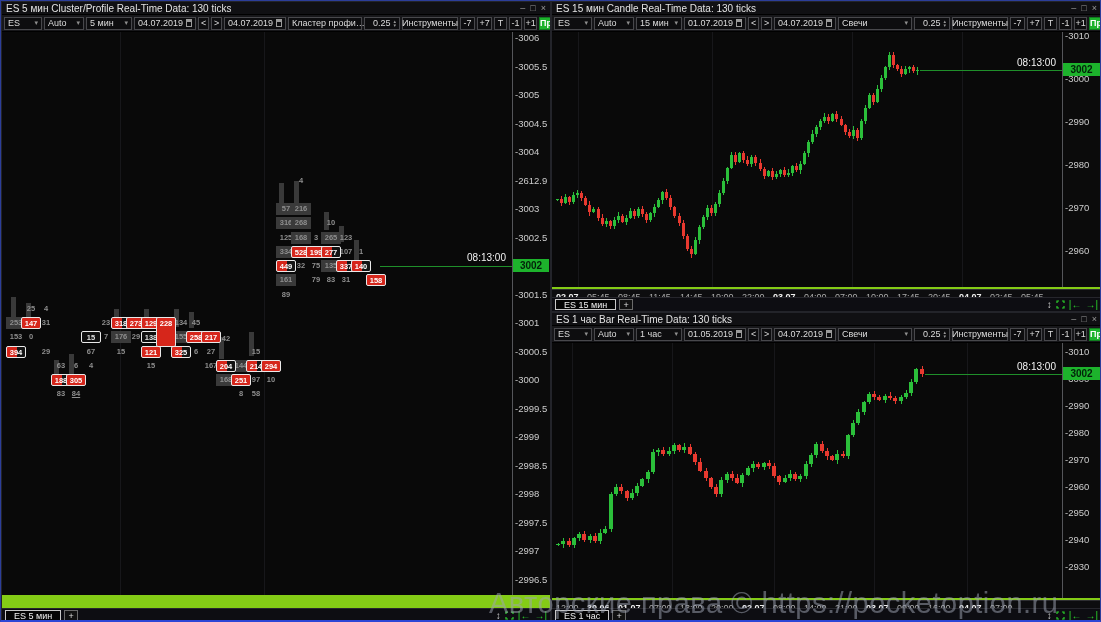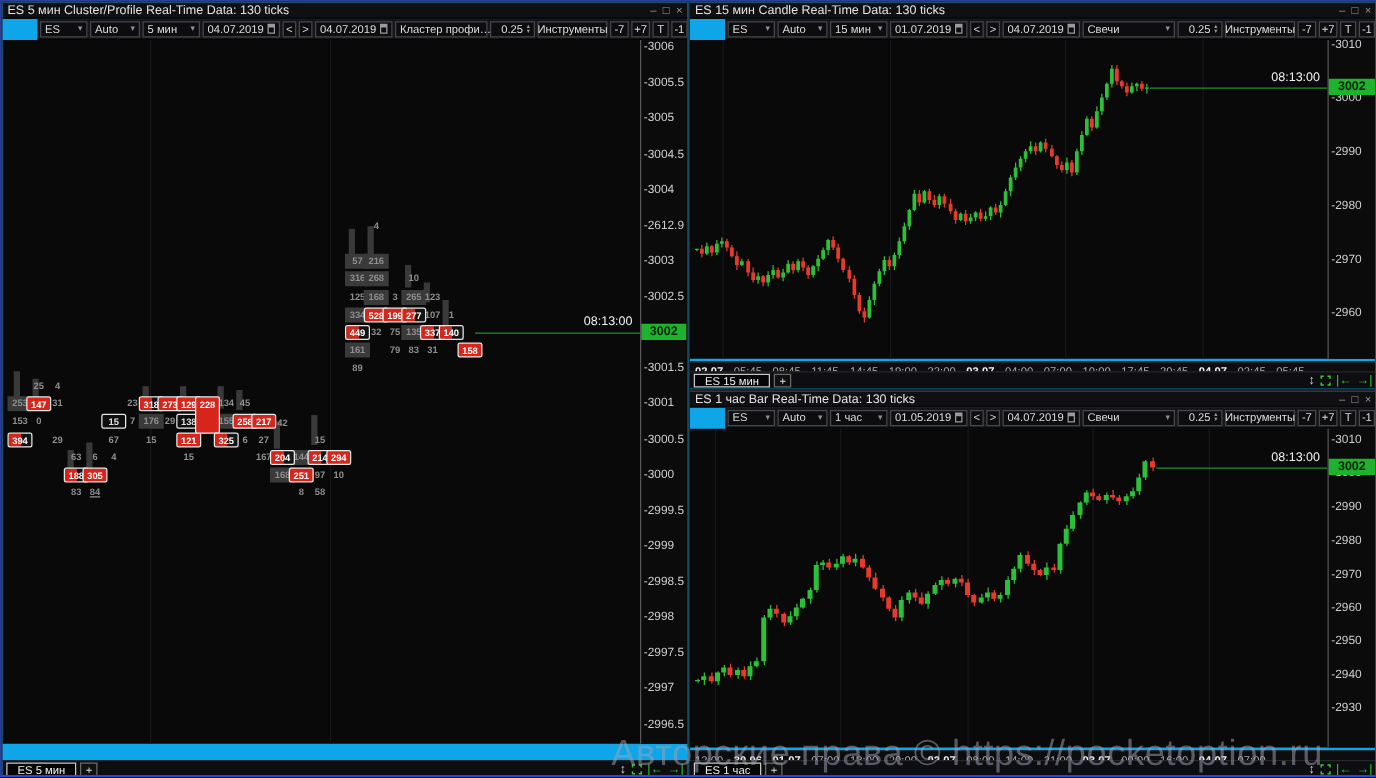--- a/index.html
+++ b/index.html
@@ -1,27 +1,27 @@
 <!DOCTYPE html>
 <html><head>
 <meta charset="utf-8">
 <style>
   * { margin:0; padding:0; box-sizing:border-box; }
   html,body { width:1101px; height:622px; background:#05060a; overflow:hidden;
               font-family:"Liberation Sans", sans-serif; }
   #app { position:relative; width:1101px; height:622px; background:#06070c;
          border:1px solid #2c3e9a; border-bottom:2px solid #2c46d6; overflow:hidden; }
-  .panel { position:absolute; background:#0ea5e9; overflow:hidden; border:1px solid #23242a; }
+  .panel { position:absolute; background:#84cc16; overflow:hidden; border:1px solid #23242a; }
   .titlebar { position:absolute; left:0; right:0; top:0; height:13px; background:#101013;
               display:flex; align-items:center; padding:0 4px; border-bottom:1px solid #000; }
   .titlebar .t { color:#e2e2e2; font-size:10px; white-space:nowrap; overflow:hidden; }
   .winbtns { margin-left:auto; display:flex; gap:5px; color:#9a9a9a; font-size:9px; line-height:9px; }
   .winbtns span { cursor:default; }
   .tb { position:absolute; left:0; right:0; top:13px; height:17px; background:#17171a;
-        display:flex; align-items:center; gap:2px; padding:0 2px; border-bottom:1px solid #000; overflow:hidden;margin-left:28px; }
+        display:flex; align-items:center; gap:2px; padding:0 2px; border-bottom:1px solid #000; overflow:hidden; }
   .ctl { display:flex; align-items:center; height:13px; background:#0d0d0f; border:1px solid #48484c;
          color:#dcdcdc; font-size:9px; padding:0 3px; white-space:nowrap; flex:0 0 auto; }
   .dd { justify-content:space-between; }
   .dd .arr { color:#8f8f8f; font-size:7px; margin-left:3px; }
   .cal { width:8px; height:8px; border:1px solid #9a9a9a; border-top:3px solid #9a9a9a; margin-left:3px; }
   .btn { justify-content:center; cursor:default; }
   .apply { background:#1db32c; border:1px solid #0f7e1e; color:#fff; font-weight:bold; justify-content:center; }
   .spin { justify-content:flex-end; }
   .spin .arrows { display:flex; flex-direction:column; margin-left:3px; color:#999; font-size:5px; line-height:4px; }
   .chart { position:absolute; left:0; right:0; background:#090909; }

